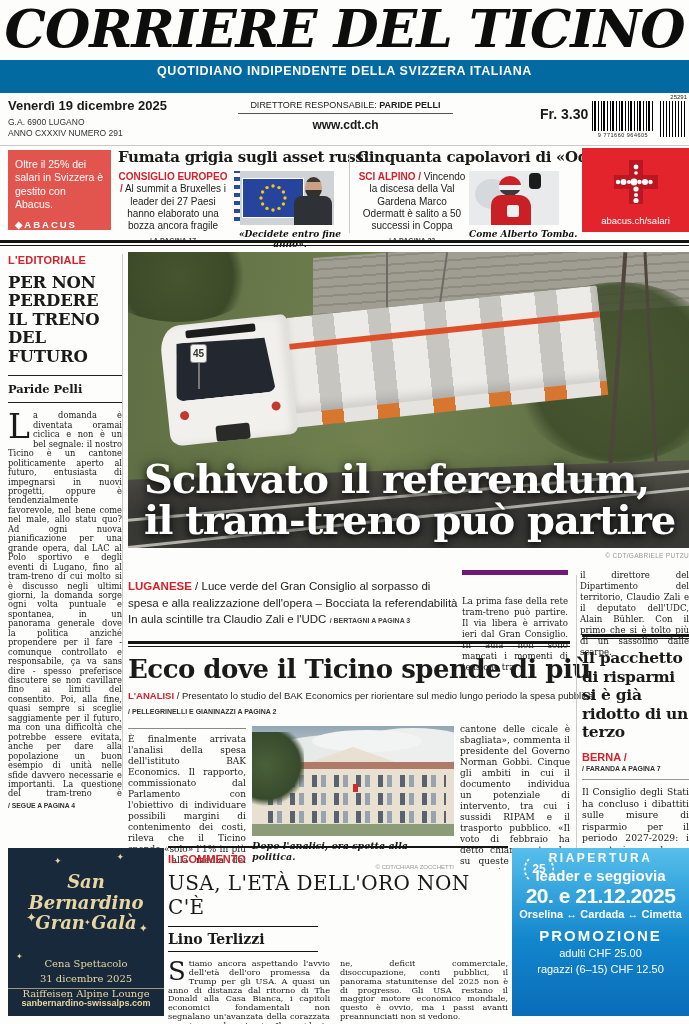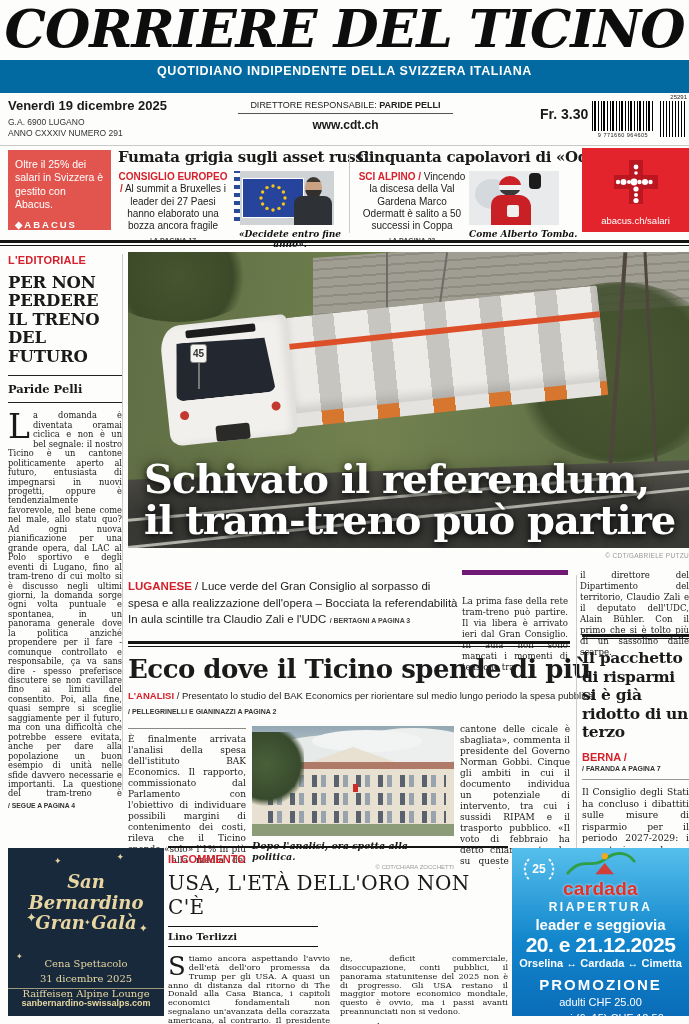--- a/index.html
+++ b/index.html
@@ -195,21 +195,21 @@
   .sp1{ left:18px; top:62px; font-size:13px; } .sp2{ right:16px; top:74px; font-size:11px; }
   .sp3{ left:46px; top:8px; font-size:9px; } .sp4{ right:40px; top:4px; font-size:9px; }
   .sp5{ left:8px; top:104px; font-size:8px; } .sp6{ left:76px; top:70px; font-size:8px; }
 
   .comment{ position:absolute; left:168px; top:846px; width:340px; }
   .cm-rule{ border-top:2.5px solid #141414; }
   .cm-label{ color:#d6212b; font-weight:bold; font-size:11px; margin-top:5px; }
   .cm-head{ font-family:"DejaVu Serif", serif; font-weight:normal; font-size:20px;
     letter-spacing:.4px; margin-top:6px; }
   .cm-author{ width:150px; border-top:1.5px solid #141414; border-bottom:1px solid #141414;
-    padding:4px 0; margin-top:7px; font-family:"DejaVu Serif", serif; font-weight:bold; font-size:10px; }
+    padding:4px 0; margin-top:7px; font-family:"DejaVu Serif", serif; font-weight:bold; font-size:14px; }
   .cm-cols{ display:flex; gap:10px; margin-top:7px; height:104px; overflow:hidden; }
   .cm-col{ font-family:"DejaVu Serif", serif; font-size:8.2px; line-height:1.08; text-align:justify; }
   .cm-col1{ width:162px; } .cm-col2{ width:168px; }
   .cm-col2 p + p{ margin-top:6px; text-indent:5px; }
   .cm-drop{ float:left; font-size:26px; line-height:.82; padding:2px 3px 0 0; font-family:"DejaVu Serif", serif; }
 
   .ad-cardada{ position:absolute; left:512px; top:848px; width:177px; height:168px; overflow:hidden;
     background:linear-gradient(180deg,#56bfec 0%,#1286cc 55%,#0a6cb8 100%); text-align:center; color:#fff; }
   .cd-badge{ position:absolute; left:8px; top:6px; }
   .cd-logo-wrap{ margin-top:4px; }
@@ -489,28 +489,20 @@
   </div>
 
   <div class="ad-cardada">
     <div class="cd-badge">
       <svg width="38" height="28" viewBox="0 0 40 30">
         <path d="M9,27 C3,20 3,10 11,4" stroke="#ffffff" stroke-width="2" fill="none" stroke-dasharray="3 2.2"></path>
         <path d="M31,27 C37,20 37,10 29,4" stroke="#ffffff" stroke-width="2" fill="none" stroke-dasharray="3 2.2"></path>
         <text x="20" y="20" text-anchor="middle" font-size="13" font-weight="bold" fill="#ffffff" font-family="Liberation Sans, sans-serif">25</text>
       </svg>
     </div>
-    <div class="cd-logo-wrap">
-      <svg width="76" height="24" viewBox="0 0 80 26">
-        <path d="M34,24 L44,12 L54,24 Z" fill="#e23027" opacity="0.9"></path>
-        <path d="M4,23 C20,4 30,19 44,8 S70,2 76,10" stroke="#2f9e44" stroke-width="3" fill="none" stroke-linecap="round"></path>
-        <circle cx="44" cy="4.5" r="3.4" fill="#f5a81c"></circle>
-      </svg>
-      <div class="cd-logo-text">cardada</div>
-    </div>
     <div class="cd-l1">RIAPERTURA</div>
     <div class="cd-l2">leader e seggiovia</div>
     <div class="cd-date">20. e 21.12.2025</div>
     <div class="cd-route">Orselina ↔ Cardada ↔ Cimetta</div>
     <div class="cd-promo">PROMOZIONE</div>
     <div class="cd-price">adulti CHF 25.00</div>
     <div class="cd-price">ragazzi (6–15) CHF 12.50</div>
   </div>
 
 </div>

